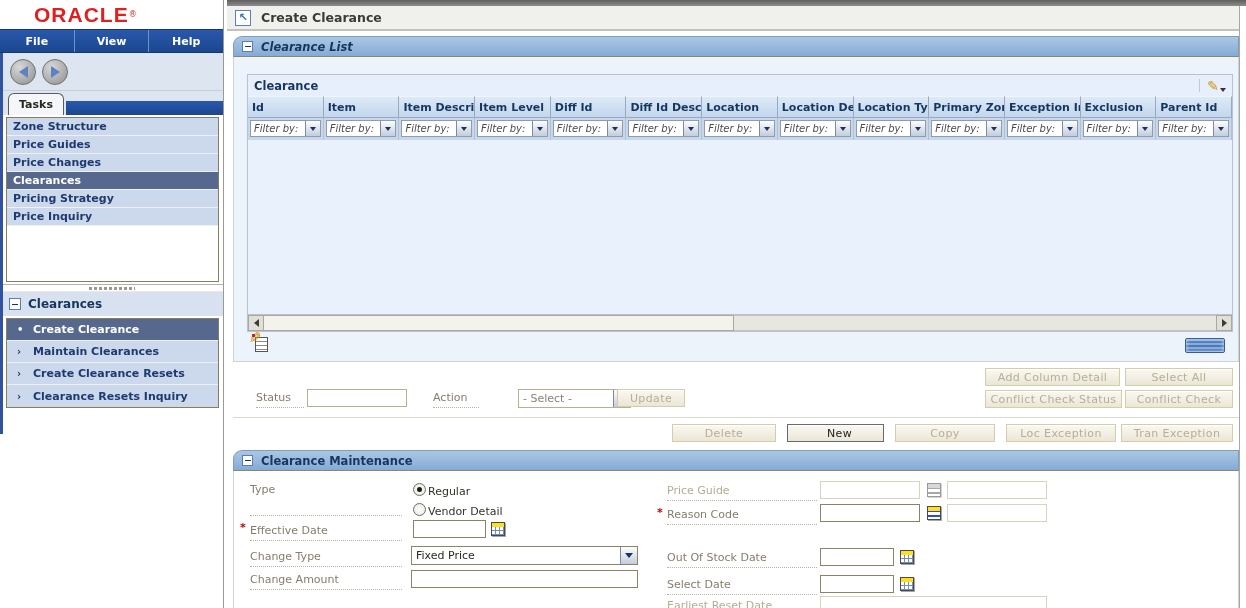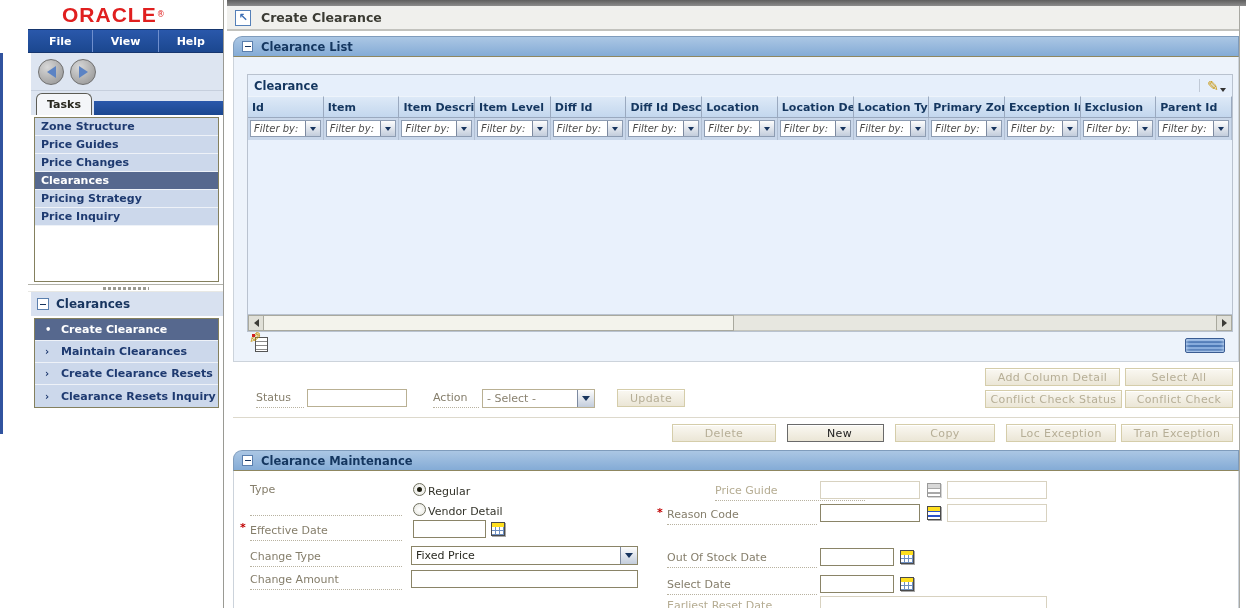--- a/index.html
+++ b/index.html
@@ -1,20 +1,20 @@
 <!DOCTYPE html>
 <html><head>
 <meta charset="utf-8">
 <style>
   * { margin:0; padding:0; box-sizing:border-box; }
   html,body { width:1246px; height:608px; background:#fff; font-family:"DejaVu Sans","Liberation Sans",sans-serif; font-size:11px; overflow:hidden; }
   #app { position:relative; width:1246px; height:608px; background:#fff; }
 
   
-  #sidebar { position:absolute; left:0; top:0; width:224px; height:608px; background:#fff; border-right:1px solid #9a9a94;padding-left:28px; }
+  #sidebar { position:absolute; left:0; top:0; width:224px; height:608px; background:#fff; border-right:1px solid #9a9a94; }
   .blue-strip { position:absolute; left:0; top:53px; width:3px; height:381px; background:#31539f; }
   .logo-row { height:29px; background:#fff; display:flex; align-items:center; padding-left:34px; }
   .oracle-logo { color:#e01f1f; font-weight:bold; font-size:21px; letter-spacing:1px; font-family:"Liberation Sans",sans-serif; }
   .oracle-mark { color:#e01f1f; font-size:8px; vertical-align:top; }
   .menubar { height:24px; background:linear-gradient(#2a58ab,#1b478f); display:flex; border-top:1px solid #16366e; border-bottom:1px solid #16366e; }
   .menu-item { flex:1; color:#fff; font-weight:bold; font-size:11px; display:flex; align-items:center; justify-content:center; border-right:1px solid #6f8fce; cursor:default; }
   .menu-item:last-child { border-right:none; }
   .nav-row { height:38px; background:#dde5f1; margin-left:3px; display:flex; align-items:center; gap:6px; padding-left:7px; border-bottom:1px solid #c6cfdd; }
   .nav-circle { width:26px; height:26px; border-radius:50%; background:radial-gradient(circle at 35% 30%, #d8d8d8, #8f8f8f); border:1px solid #6f6f6f; display:flex; align-items:center; justify-content:center; }
   .tri-left { width:0; height:0; border-top:6px solid transparent; border-bottom:6px solid transparent; border-right:9px solid #5b83c4; }
@@ -93,21 +93,21 @@
   .tfield.dis { border-color:#d8d2c0; }
   .cal { position:absolute; width:14px; height:14px; border:1px solid #4a4a4a; box-shadow:1px 1px 0 rgba(130,130,130,.7); background-color:#fff; background-image:linear-gradient(#ffdf1f 0 4px, transparent 4px), repeating-linear-gradient(to right, transparent 0 3px, #6e8fc0 3px 4px), repeating-linear-gradient(to bottom, transparent 0 3px, #6e8fc0 3px 4px); }
   .lov { position:absolute; width:14px; height:14px; border:1px solid #4a4a4a; box-shadow:1px 1px 0 rgba(130,130,130,.7); background-color:#fff; background-image:linear-gradient(#ffdf1f 0 4px, transparent 4px), repeating-linear-gradient(to bottom, transparent 0 3px, #2a52c8 3px 5px); }
   .lov.dis { border-color:#9a9a9a; box-shadow:1px 1px 0 rgba(170,170,170,.5); background-image:linear-gradient(#d8d8d8 0 4px, transparent 4px), repeating-linear-gradient(to bottom, transparent 0 3px, #a8a8a8 3px 5px); }
   .radio { position:absolute; width:13px; height:13px; border-radius:50%; border:1px solid #6f6f5e; background:radial-gradient(#fff,#e4e4dc); display:flex; align-items:center; justify-content:center; }
   .radio.on i { display:block; width:5px; height:5px; border-radius:50%; background:#1c1c10; }
   .rlabel { position:absolute; color:#33332a; font-size:11px; }
   .mselect { position:absolute; height:19px; background:#fff; border:1px solid #8a8467; display:flex; align-items:stretch; }
   .mselect .sel-val { flex:1; display:flex; align-items:center; padding-left:4px; color:#2a2a22; }
   .mselect .sel-val.muted { color:#8a8270; }
-  .mselect.dim { border-color:#b9b093; }
+  .mselect.dim { border-color:#b9b093;margin-left:36px; }
   .maint-body { position:absolute; left:6px; top:471px; width:1006px; height:137px; background:#fff; border-left:1px solid #ccd3db; border-right:1px solid #ccd3db; }
 </style>
 </head>
 <body>
 
 <div id="app">
 
   <div id="sidebar">
     <div class="logo-row">
       <span class="oracle-logo">ORACLE</span>
@@ -169,21 +169,21 @@
   </div>
 
   <div id="main">
     <div class="top-strip"></div>
     <div class="main-right-line"></div>
     <div class="title-row">
       <span class="restore-icon">↖</span>
       <span class="page-title">Create Clearance</span>
     </div>
 
-    <div class="phdr" style="top:36px;">
+    <div class="phdr" style="top:36px;font-style:italic;">
       <span class="minus-box">
           <i></i>
         </span>
       <span>Clearance List</span>
     </div>
     <div class="list-body"></div>
 
     <div class="tablebox">
       <div class="tcaption">
         <span>Clearance</span>
@@ -384,21 +384,21 @@
     <div class="mselect" style="left:184px; top:546px; width:227px;">
       <span class="sel-val">Fixed Price</span>
       <span class="ddbtn">
           <span class="tri-down"></span>
         </span>
     </div>
 
     <span class="lbl" style="left:23px; top:573px; width:152px;">Change Amount</span>
     <input class="tfield strong" style="left: 184px; top: 570px; width: 227px;">
 
-    <span class="lbl dis" style="left:440px; top:484px; width:150px;margin-left:48px;">Price Guide</span>
+    <span class="lbl dis" style="left:440px; top:484px; width:150px;">Price Guide</span>
     <input class="tfield dis" style="left: 593px; top: 481px; width: 100px;">
     <span class="lov dis" style="left:700px; top:483px;"></span>
     <input class="tfield dis" style="left: 720px; top: 481px; width: 100px;">
 
     <span class="req" style="left:430px; top:506px;">*</span>
     <span class="lbl" style="left:440px; top:508px; width:150px;">Reason Code</span>
     <input class="tfield strong" style="left: 593px; top: 504px; width: 100px;">
     <span class="lov" style="left:700px; top:506px;"></span>
     <input class="tfield dis" style="left: 720px; top: 504px; width: 100px;">
 

